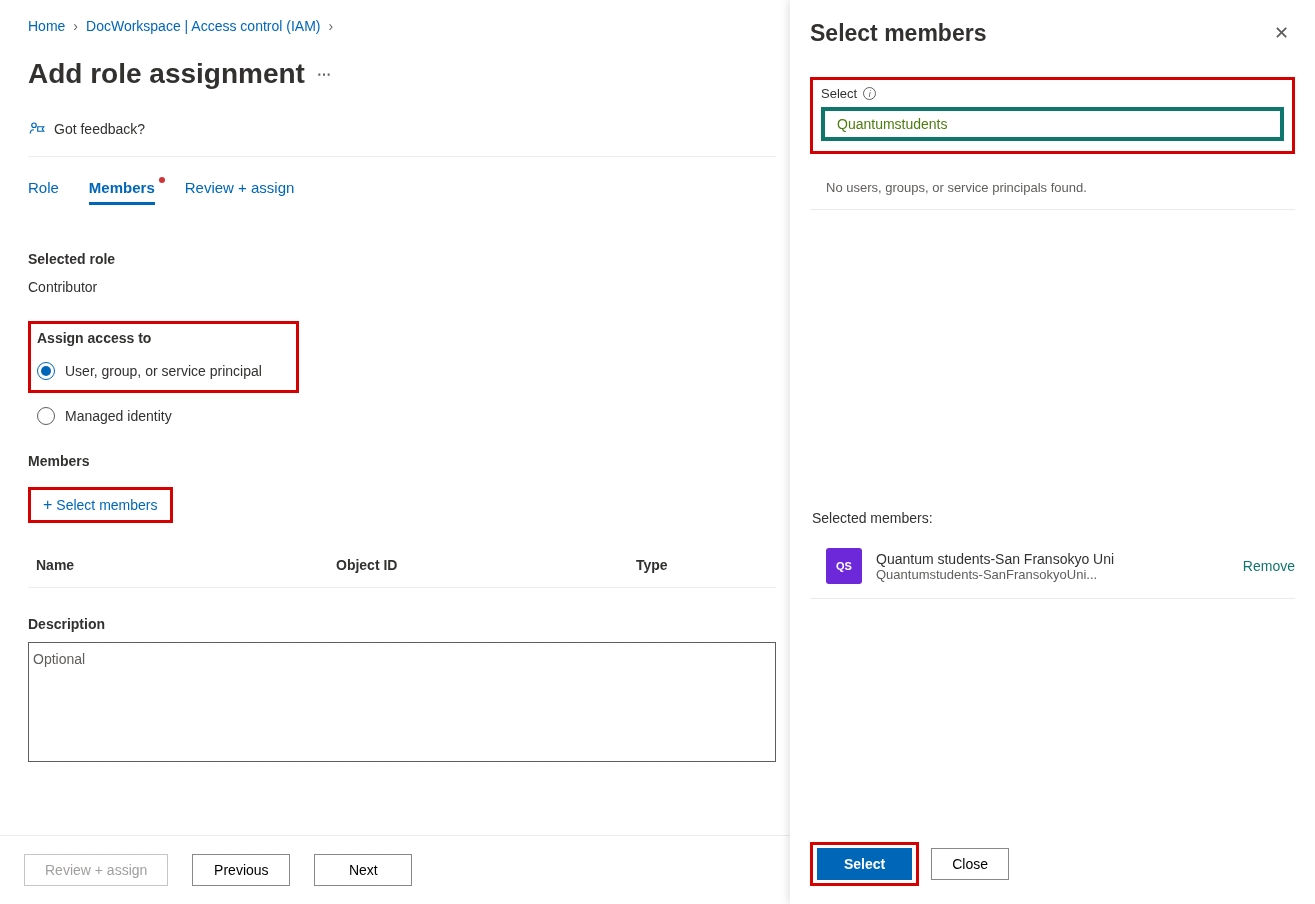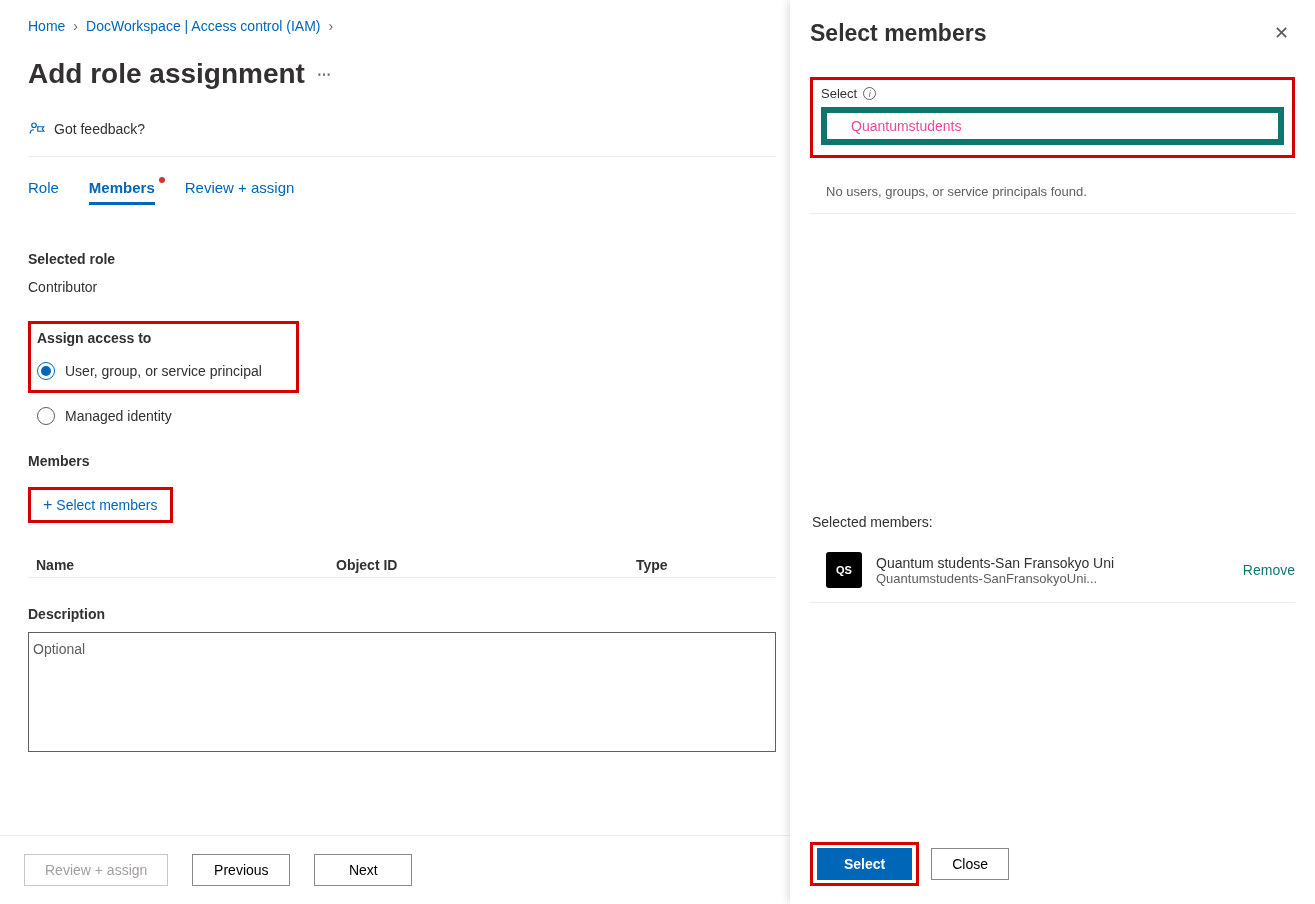--- a/index.html
+++ b/index.html
@@ -22,45 +22,45 @@
     .section-val { margin-bottom: 26px; color: #323130; }
     .red-box-1 { border: 3px solid #d50000; display:inline-block; padding: 6px 34px 10px 6px; margin-bottom: 2px; }
     .radio-row { display: flex; align-items: center; gap: 10px; }
     .radio { width: 18px; height: 18px; border-radius: 50%; border: 1px solid #605e5c; display:inline-flex; align-items:center; justify-content:center; flex-shrink:0; }
     .radio.checked { border-color: #0067b8; }
     .radio.checked::after { content:''; width: 10px; height:10px; background:#0067b8; border-radius:50%; }
     .radio-row.outside { margin-left: 9px; margin-top: 12px; margin-bottom: 28px; }
     .red-box-2 { border: 3px solid #d50000; display:inline-block; padding: 6px 12px; margin-top: 6px; margin-bottom: 24px; }
     .select-members-link { color: #0067b8; cursor:pointer; display:flex; align-items:center; gap:4px; }
     .plus { font-size: 16px; font-weight: 400; }
-    .table-head { display:flex; border-bottom: 1px solid #edebe9; padding: 10px 0 4px 8px; font-weight: 600; color:#323130; }
+    .table-head { display:flex; border-bottom: 1px solid #edebe9; padding: 10px 0 14px 8px; font-weight: 600; color:#323130; }
     .col-name { width: 300px; }
     .col-obj { width: 300px; }
     .col-type { flex:1; }
     .table-row { padding: 12px 0 12px 8px; color:#323130; }
     .desc-label { margin-top: 28px; margin-bottom: 10px; font-weight: 600; }
     .desc-box { width: 100%; height: 120px; border: 1px solid #605e5c; padding: 8px 4px; color:#605e5c; position: relative; }
     .bottom-bar { position:absolute; left:0; bottom:0; width: 790px; border-top:1px solid #edebe9; padding: 18px 0 18px 24px; display:flex; gap: 24px; background:#fff; }
     .btn { border:1px solid #8a8886; background:#fff; padding: 7px 20px; font-size:14px; cursor:pointer; }
     .btn.disabled { color:#a19f9d; border-color:#c8c6c4; cursor:default; }
     .btn.wide { min-width: 98px; }
 
     
     .panel { position:absolute; right:0; top:0; width: 525px; height: 904px; background:#fff; box-shadow: -2px 0 8px rgba(0,0,0,0.12); padding: 20px 20px 0 20px; }
     .panel-head { display:flex; justify-content:space-between; align-items:flex-start; margin-bottom: 30px; }
     .panel-title { font-size: 23px; font-weight: 600; }
     .close-x { font-size: 18px; color:#605e5c; cursor:pointer; padding:2px 6px; }
     .red-box-3 { border: 3px solid #d50000; padding: 6px 8px 10px 8px; margin-bottom: 20px; }
     .select-label-row { display:flex; align-items:center; gap:6px; margin-bottom: 6px; color:#323130; font-size:13px; }
     .info-i { width:13px; height:13px; border:1px solid #605e5c; border-radius:50%; display:inline-flex; align-items:center; justify-content:center; font-size:9px; font-style: italic; color:#605e5c; }
-    .select-input { width: 100%; border: 6px solid #0f766e; padding: 5px 24px; font-size: 14px; color:#ec4899; outline:none; }
+    .select-input { width: 100%; border: 4px solid #0f766e; padding: 5px 12px; font-size: 14px; color:#4d7c0f; outline:none; }
     .no-results { color:#605e5c; padding: 6px 16px 14px 16px; border-bottom: 1px solid #edebe9; font-size: 13px; }
     .selected-label { margin-top: 300px; color:#323130; margin-bottom: 16px; font-size: 14px; padding-left: 2px; }
     .member-row { display:flex; align-items:center; gap: 14px; padding: 6px 0 14px 16px; border-bottom: 1px solid #edebe9; }
-    .avatar { width: 36px; height: 36px; background:#000000; color:#fff; font-size: 11px; font-weight:600; display:flex; align-items:center; justify-content:center; border-radius:3px; flex-shrink:0; }
+    .avatar { width: 36px; height: 36px; background:#6d28d9; color:#fff; font-size: 11px; font-weight:600; display:flex; align-items:center; justify-content:center; border-radius:3px; flex-shrink:0; }
     .member-text { flex:1; min-width:0; }
     .member-line1 { color:#323130; font-size: 14px; white-space:nowrap; overflow:hidden; text-overflow:ellipsis; }
     .member-line2 { color:#605e5c; font-size: 13px; white-space:nowrap; overflow:hidden; text-overflow:ellipsis; max-width: 280px; }
     .remove-link { color:#0f766e; cursor:pointer; font-size:14px; margin-left: 8px; }
     .panel-footer { position:absolute; left:0; bottom:0; width: 100%; padding: 18px 20px; display:flex; gap: 12px; align-items:center; }
     .red-box-4 { border: 3px solid #d50000; padding: 3px 4px; display:inline-block; }
     .btn-primary { background:#0067b8; color:#fff; border:1px solid #0067b8; padding: 7px 26px; font-size:14px; cursor:pointer; font-weight:600; }
   </style>
 </head>
 <body>

